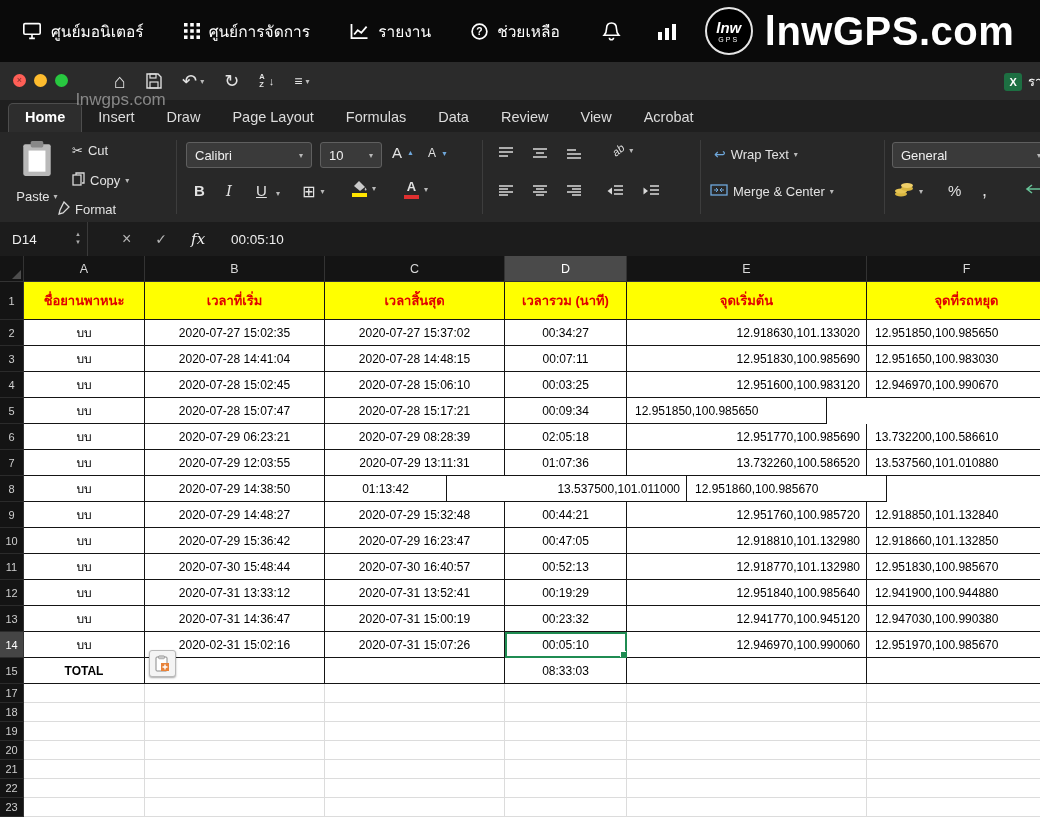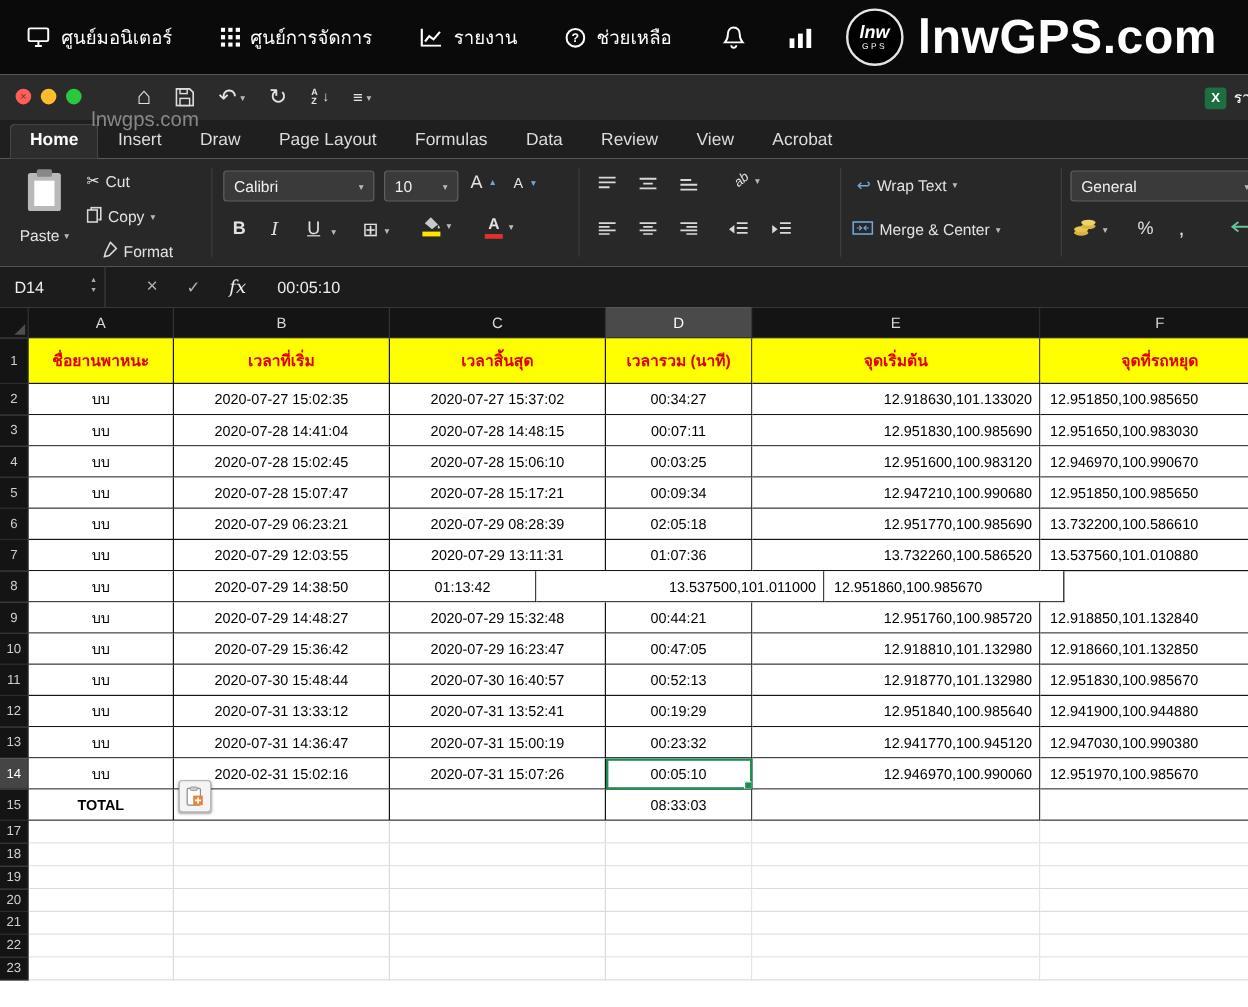--- a/index.html
+++ b/index.html
@@ -238,21 +238,21 @@
   <div class="rbtn" style="left:72px;top:40px;">
     <span>
       <svg width="13" height="14">
           <rect x="1" y="3" width="8" height="10" fill="none" stroke="#d9d9d9" stroke-width="1.3"></rect>
           <path d="M4 3V1h8v10h-2" fill="none" stroke="#d9d9d9" stroke-width="1.3"></path>
         </svg>
     </span>
     <span>Copy</span>
     <span class="dd">▾</span>
   </div>
-  <div class="rbtn" style="left:84px;top:69px;">
+  <div class="rbtn" style="left:56px;top:69px;">
     <span>
       <svg width="14" height="14">
           <path d="M8 1l5 5-6 6-4 1 1-4z" fill="none" stroke="#d9d9d9" stroke-width="1.3"></path>
         </svg>
     </span>
     <span>Format</span>
   </div>
   <div class="vsep" style="left:176px;"></div>
 
   <div class="box" style="left:186px;top:10px;width:126px;">
@@ -458,21 +458,20 @@
         <div class="cell" style="flex: 0 0 122px; width: 122px;">00:03:25</div>
         <div class="cell a-right" style="flex: 0 0 240px; width: 240px;">12.951600,100.983120</div>
         <div class="cell a-left" style="flex: 0 0 200px; width: 200px;">12.946970,100.990670</div>
       </div>
       <div class="grow r-data">
         <div class="rnum">5</div>
         <div class="cell" style="flex: 0 0 121px; width: 121px;">บบ</div>
         <div class="cell" style="flex: 0 0 180px; width: 180px;">2020-07-28 15:07:47</div>
         <div class="cell" style="flex: 0 0 180px; width: 180px;">2020-07-28 15:17:21</div>
         <div class="cell" style="flex: 0 0 122px; width: 122px;">00:09:34</div>
-        <div class="cell a-right" style="flex: 0 0 240px; width: 240px;">12.947210,100.990680</div>
         <div class="cell a-left" style="flex: 0 0 200px; width: 200px;">12.951850,100.985650</div>
       </div>
       <div class="grow r-data">
         <div class="rnum">6</div>
         <div class="cell" style="flex: 0 0 121px; width: 121px;">บบ</div>
         <div class="cell" style="flex: 0 0 180px; width: 180px;">2020-07-29 06:23:21</div>
         <div class="cell" style="flex: 0 0 180px; width: 180px;">2020-07-29 08:28:39</div>
         <div class="cell" style="flex: 0 0 122px; width: 122px;">02:05:18</div>
         <div class="cell a-right" style="flex: 0 0 240px; width: 240px;">12.951770,100.985690</div>
         <div class="cell a-left" style="flex: 0 0 200px; width: 200px;">13.732200,100.586610</div>

